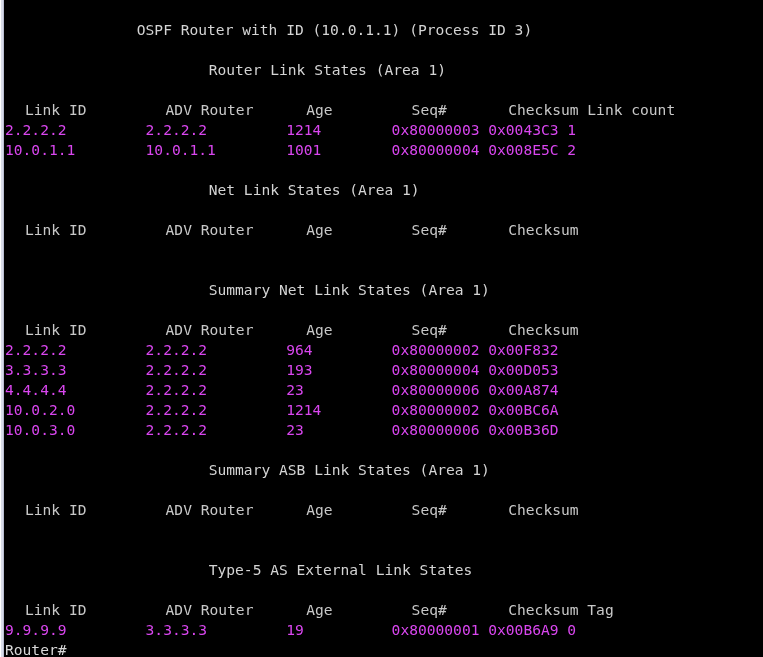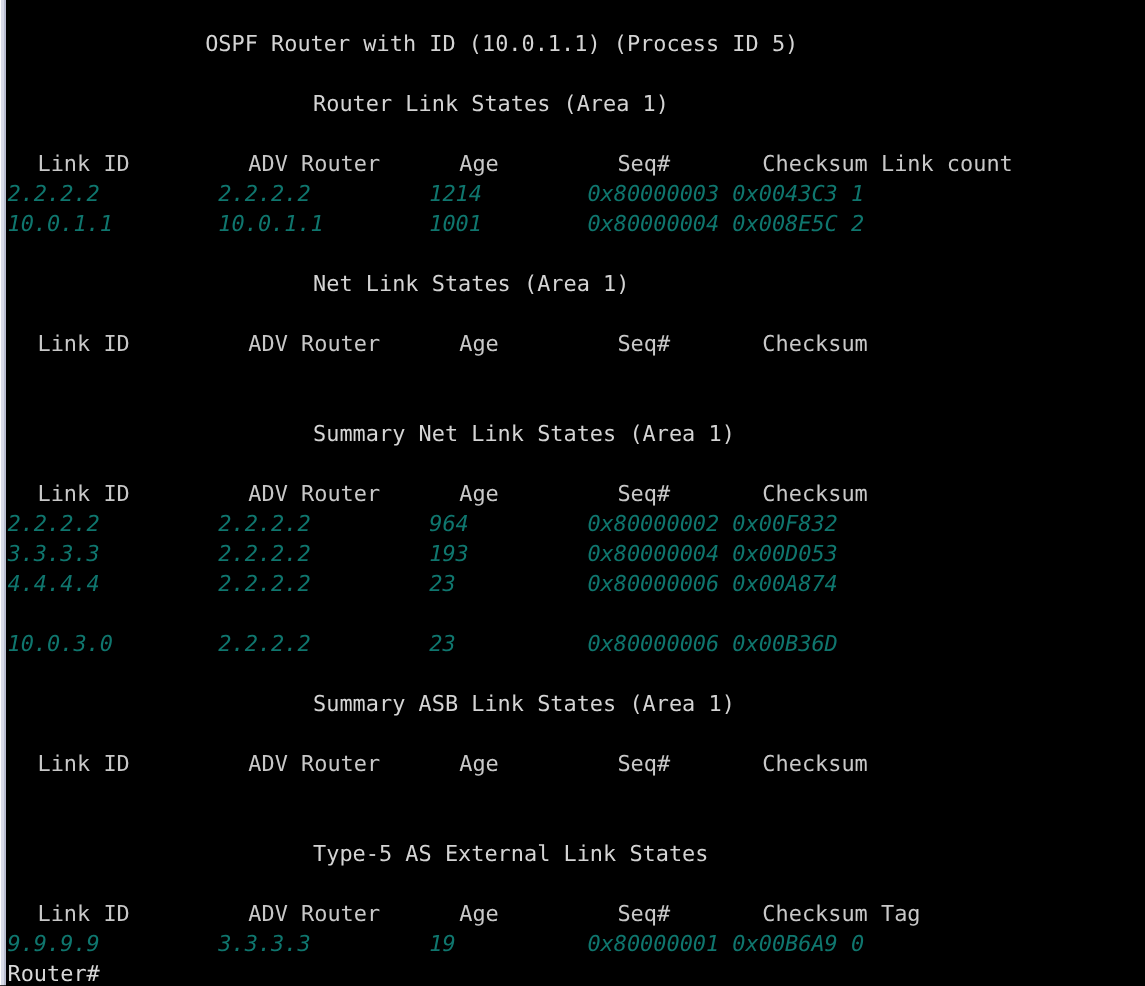--- a/index.html
+++ b/index.html
@@ -57,33 +57,33 @@
     font-size: 14.6px;
     line-height: 20px;
     letter-spacing: 0px;
     color: #cfcfcf;
     height: 20px;
   }
 
   .hdr-title   { color: #d4d4d4; }
   .sect-title  { color: #d4d4d4; padding-left: 28px; }
   .col-hdr     { color: #c8c8c8; padding-left: 20px; }
-  .data-row    { color: #0f766e; font-style: italic; }
+  .data-row    { color: #d946ef; }
   .prompt-line { color: #d8d8d8; }
 </style>
 </head>
 <body>
 
 <div id="terminal-window">
 
   <div id="left-edge-strip"></div>
 
   <div id="terminal-screen">
 
-    <div class="term-line hdr-title" style="top:20px">               OSPF Router with ID (10.0.1.1) (Process ID 5)</div>
+    <div class="term-line hdr-title" style="top:20px">               OSPF Router with ID (10.0.1.1) (Process ID 3)</div>
 
     <div class="term-line sect-title" style="top:60px">                    Router Link States (Area 1)</div>
 
     <div class="term-line col-hdr" style="top:100px">Link ID         ADV Router      Age         Seq#       Checksum Link count</div>
 
     <div class="term-line data-row" style="top:120px">2.2.2.2         2.2.2.2         1214        0x80000003 0x0043C3 1</div>
 
     <div class="term-line data-row" style="top:140px">10.0.1.1        10.0.1.1        1001        0x80000004 0x008E5C 2</div>
 
     <div class="term-line sect-title" style="top:180px">                    Net Link States (Area 1)</div>
@@ -91,20 +91,21 @@
     <div class="term-line col-hdr" style="top:220px">Link ID         ADV Router      Age         Seq#       Checksum</div>
 
 
     <div class="term-line sect-title" style="top:280px">                    Summary Net Link States (Area 1)</div>
 
     <div class="term-line col-hdr" style="top:320px">Link ID         ADV Router      Age         Seq#       Checksum</div>
 
     <div class="term-line data-row" style="top:340px">2.2.2.2         2.2.2.2         964         0x80000002 0x00F832</div>
     <div class="term-line data-row" style="top:360px">3.3.3.3         2.2.2.2         193         0x80000004 0x00D053</div>
     <div class="term-line data-row" style="top:380px">4.4.4.4         2.2.2.2         23          0x80000006 0x00A874</div>
+    <div class="term-line data-row" style="top:400px">10.0.2.0        2.2.2.2         1214        0x80000002 0x00BC6A</div>
     <div class="term-line data-row" style="top:420px">10.0.3.0        2.2.2.2         23          0x80000006 0x00B36D</div>
 
     <div class="term-line sect-title" style="top:460px">                    Summary ASB Link States (Area 1)</div>
 
     <div class="term-line col-hdr" style="top:500px">Link ID         ADV Router      Age         Seq#       Checksum</div>
 
 
     <div class="term-line sect-title" style="top:560px">                    Type-5 AS External Link States</div>
 
     <div class="term-line col-hdr" style="top:600px">Link ID         ADV Router      Age         Seq#       Checksum Tag</div>

